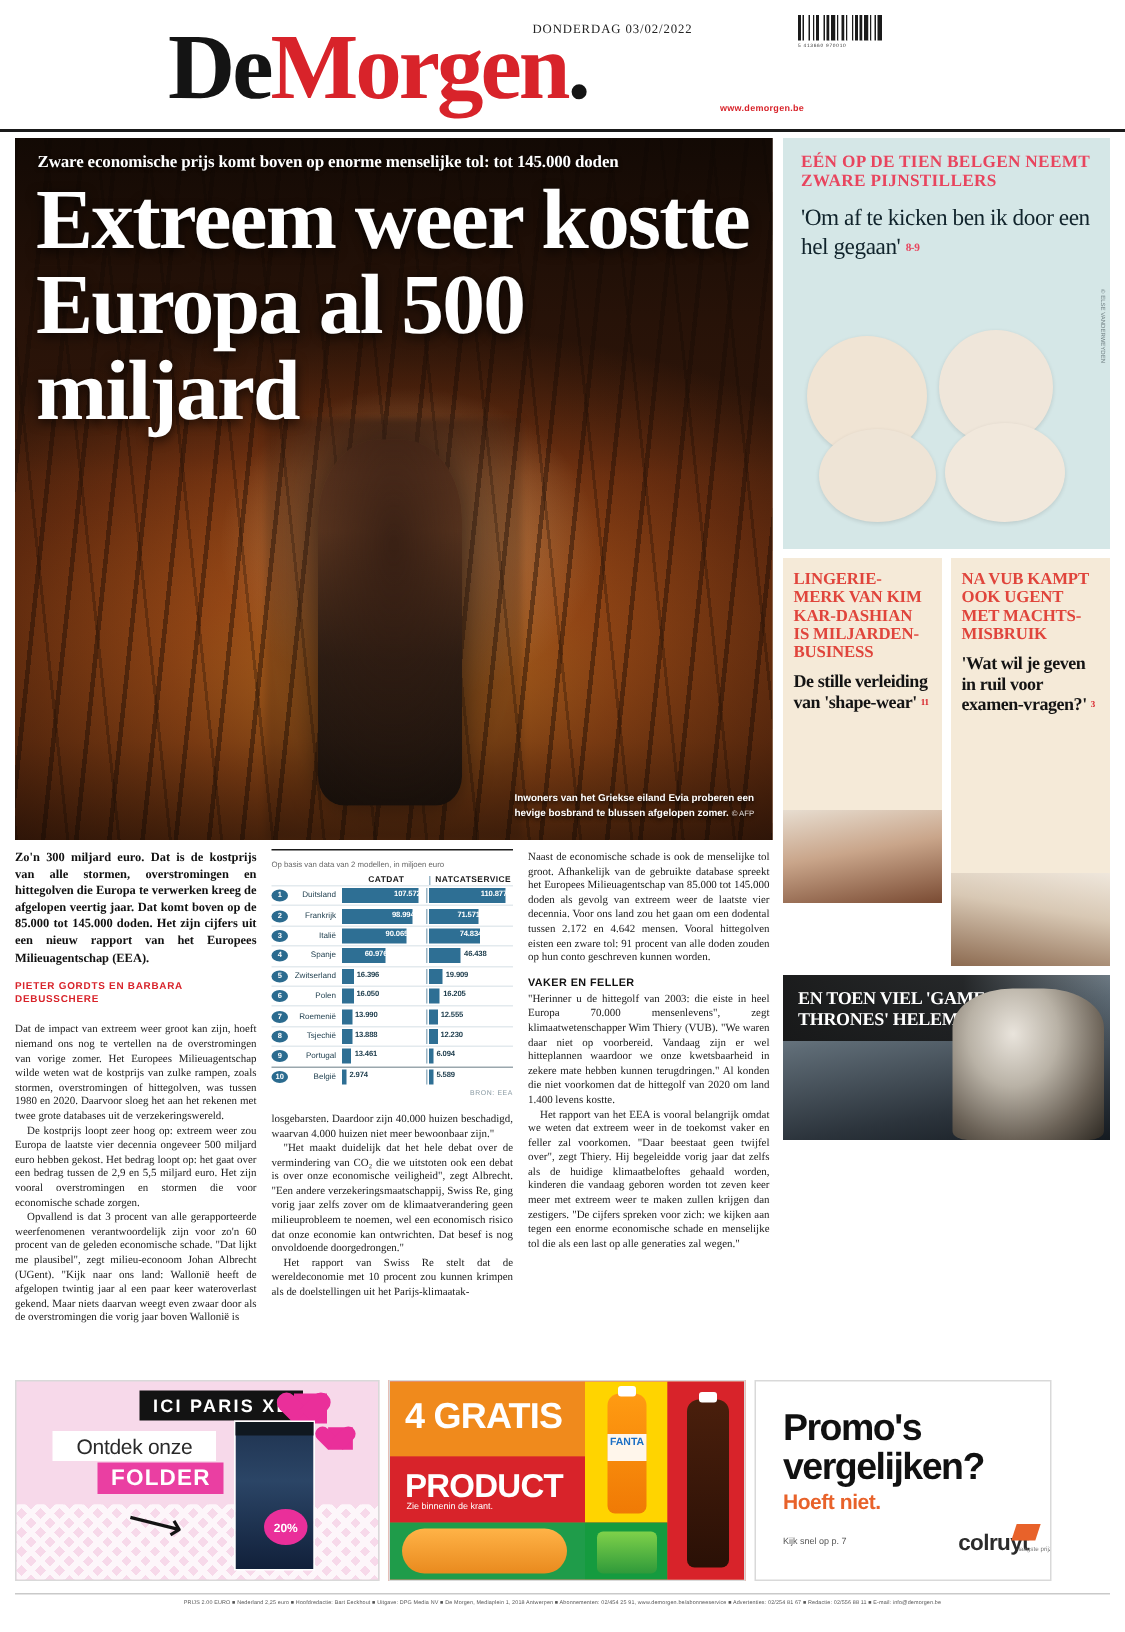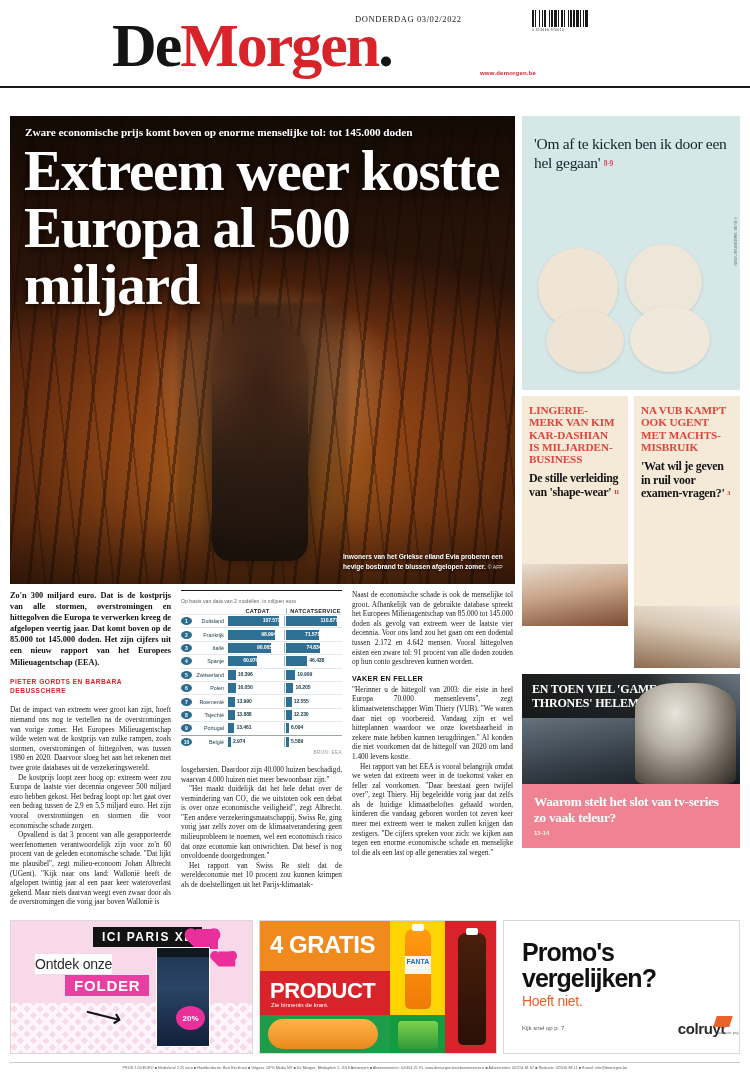--- a/index.html
+++ b/index.html
@@ -38,21 +38,21 @@
   .barcode .bars { display: flex; height: 17px; align-items: stretch; gap: 0; }
   .barcode .bars i { display: block; background: #1a1a1a; height: 100%; }
   .barcode .num {
     font-family: "Liberation Sans", sans-serif; font-size: 3.2px;
     color: #333; letter-spacing: .5px; margin-top: 1px;
   }
   .hr-thick { position: absolute; left: 0; top: 86px; width: 750px; height: 2px; background: #1a1a1a; }
 
   
   .body-wrap { position: absolute; left: 0; top: 92px; width: 750px; height: 820px; padding: 0 10px; }
-  .cols { display: flex; gap: 7px; height: 100%; margin-top: 24px; }
+  .cols { display: flex; gap: 7px; height: 100%; }
   .col-main { width: 505px; position: relative; }
   .col-side { width: 218px; position: relative; }
 
   
   .hero {
     position: relative; width: 505px; height: 468px;
     overflow: hidden; background: #2a1608;
   }
   .hero-photo {
     position: absolute; inset: 0;
@@ -216,27 +216,27 @@
   .got-band { background:#ef8393; padding:10px 12px 12px; }
   .got-band .t { color:#fff; font-family:"Liberation Serif", serif; font-weight:700;
     font-size:13.3px; line-height:15.5px; letter-spacing:-.3px;}
   .got-band .pg { color:#fff; font-family:"Liberation Sans",sans-serif; font-size:6px; font-weight:700; margin-top:5px; opacity:.9;}
 
   
   .ads { position:absolute; left:10px; top:920px; width:730px; height:140px; display:flex; gap:6px; }
   .ad { position:relative; overflow:hidden; border:1px solid #d9d9d9; }
   .ad1 { width:243px; height:134px; background:#f7d9ea; }
   .ad2 { width:238px; height:134px; background:#e64a2e; }
-  .ad3 { width:237px; height:134px; background:#fff; }
+  .ad3 { width:198px; height:134px; background:#fff; }
 
   .ici-bar { position:absolute; left:82px; top:6px; background:#131313; color:#fff;
     font-family:"Liberation Sans",sans-serif; font-weight:700; font-size:12px;
     letter-spacing:1.5px; padding:3px 9px; }
   .ici-line1 { position:absolute; left:24px; top:33px; background:#fff; color:#2a2a2a;
-    font-family:"Liberation Sans",sans-serif; font-size:14px; padding:2px 0; letter-spacing:-.2px;}
+    font-family:"Liberation Sans",sans-serif; font-size:14px; padding:2px 16px; letter-spacing:-.2px;}
   .ici-line2 { position:absolute; left:54px; top:54px; background:#ea3fa2; color:#fff;
     font-family:"Liberation Sans",sans-serif; font-weight:700; font-size:15px; padding:2px 9px; letter-spacing:.8px;}
   .ici-zig { position:absolute; left:0; bottom:0; width:100%; height:50px;
     background: repeating-linear-gradient(135deg,#fff 0 4px, transparent 4px 9px),
                 repeating-linear-gradient(45deg,#fff 0 4px, transparent 4px 9px); opacity:.75;}
   .ici-hearts { position:absolute; right:10px; top:8px; width:50px; height:44px; }
   .heart { position:absolute; width:22px; height:20px; background:#ea2f9a; }
   .heart::before,.heart::after{content:"";position:absolute;width:13px;height:20px;background:#ea2f9a;border-radius:13px 13px 0 0;}
   .heart::before{left:0;transform:rotate(-45deg);transform-origin:0 100%;}
   .heart::after{left:0;transform:rotate(45deg);transform-origin:100% 100%;}
@@ -267,21 +267,21 @@
   .b-sprite{ left:138px; top:100px; width:40px; height:28px; background:linear-gradient(180deg,#7fd14a,#2f9a3a); border-radius:4px;}
   .b-lay   { left:8px; top:98px; width:110px; height:30px; background:linear-gradient(180deg,#ffb347,#e98a1e); border-radius:15px;}
   .cap { position:absolute; left:50%; transform:translateX(-50%); top:-5px; width:12px; height:7px; background:#fff; border-radius:2px;}
   .lbl-w { position:absolute; left:0; right:0; top:34%; height:18px; background:rgba(255,255,255,.92); }
   .lbl-t { position:absolute; left:0; right:0; top:36%; text-align:center;
     font-family:"Liberation Sans",sans-serif; font-weight:700; font-size:7px; color:#1b6fc4;}
 
   .ad3 .p1t { position:absolute; left:18px; top:18px; font-family:"Liberation Sans",sans-serif;
     font-weight:700; font-size:25px; line-height:26px; color:#111; letter-spacing:-1px;}
   .ad3 .p2t { position:absolute; left:18px; top:72px; font-family:"Liberation Sans",sans-serif;
-    font-weight:400; font-size:14px; color:#e8622a; letter-spacing:-.3px;}
+    font-weight:700; font-size:14px; color:#e8622a; letter-spacing:-.3px;}
   .ad3 .p3t { position:absolute; left:18px; top:104px; font-family:"Liberation Sans",sans-serif;
     font-size:6px; color:#555; }
   .ad3 .colruyt { position:absolute; right:14px; bottom:16px; font-family:"Liberation Sans",sans-serif;
     font-weight:700; font-size:15px; color:#2b2b2b; letter-spacing:-.4px;}
   .ad3 .cflag { position:absolute; right:8px; bottom:26px; width:16px; height:11px;
     background:#e8622a; transform: skewX(-18deg);}
   .ad3 .cslog { position:absolute; right:-6px; bottom:18px; font-family:"Liberation Sans",sans-serif;
     font-size:4.2px; font-weight:400; color:#777;}
 
   
@@ -528,20 +528,21 @@
             </div>
 
           </div>
         </div>
       </div>
 
       <div class="col-side">
 
         <div class="side-a">
           <div class="pad">
+            <div class="side-kicker">EÉN OP DE TIEN BELGEN NEEMT ZWARE PIJNSTILLERS</div>
             <div class="side-quote">
               <span>'Om af te kicken ben ik door een hel gegaan'</span>
               <span class="pg">8-9</span>
             </div>
           </div>
           <div class="plates">
             <div class="plate p1"></div>
             <div class="plate p2"></div>
             <div class="plate p3"></div>
             <div class="plate p4"></div>
@@ -570,24 +571,20 @@
             </div>
             <div class="sb-photo c"></div>
           </div>
         </div>
 
         <div class="side-d">
           <div class="got-photo">
             <div class="got-overlay">
               <div class="got-kicker">EN TOEN VIEL 'GAME OF THRONES' HELEMAAL PLAT</div>
             </div>
-          </div>
-          <div class="got-band">
-            <div class="t">Waarom stelt het slot van tv-series zo vaak teleur?</div>
-            <div class="pg">13-14</div>
           </div>
         </div>
 
       </div>
     </div>
   </div>
 
   <div class="ads">
 
     <div class="ad ad1">

